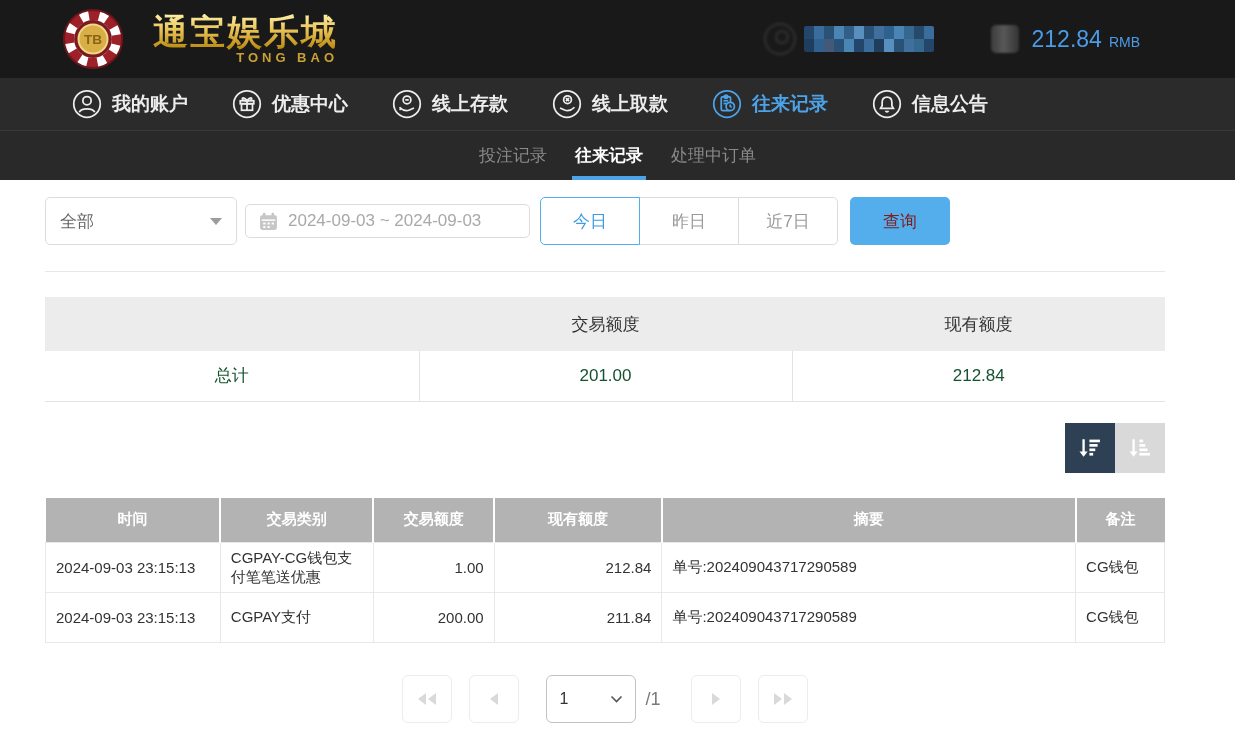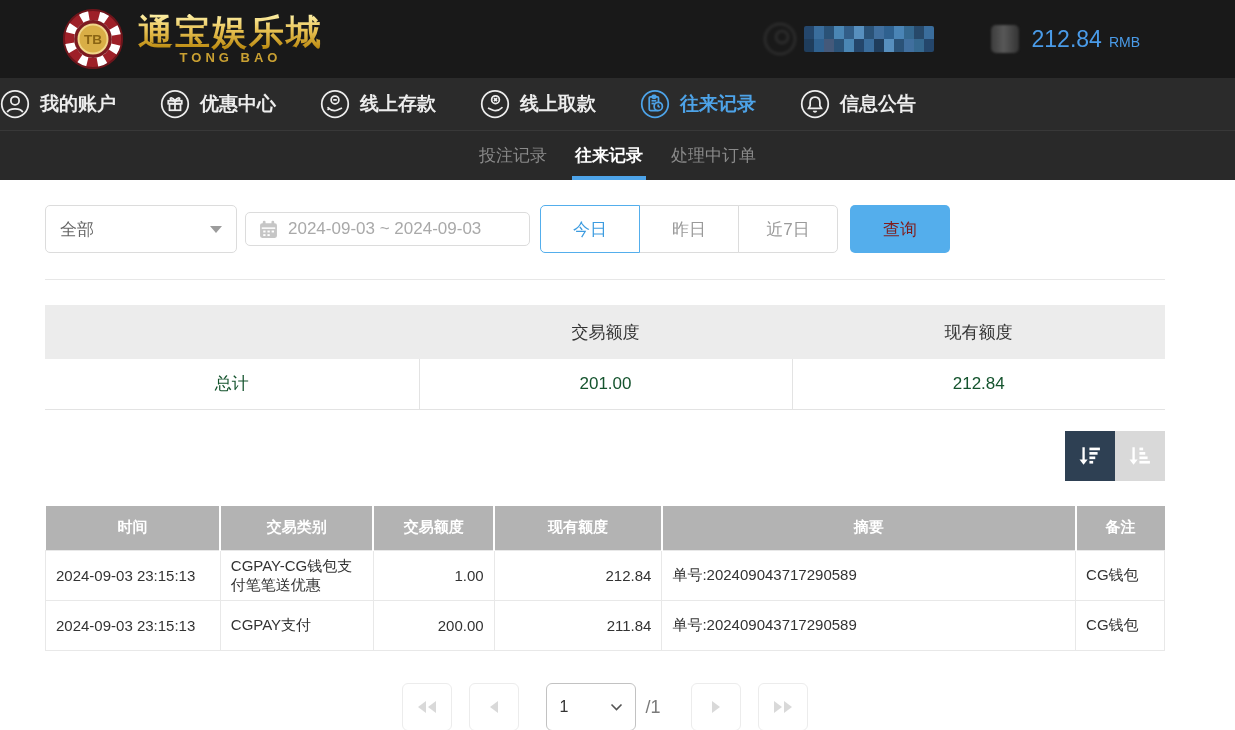--- a/index.html
+++ b/index.html
@@ -2,59 +2,59 @@
 <html><head>
 <meta charset="utf-8">
 <style>
   * { margin:0; padding:0; box-sizing:border-box; }
   html,body { width:1235px; height:730px; background:#fff; overflow:hidden;
     font-family:"Liberation Sans","DejaVu Sans",sans-serif; }
 
   
   .top-header { height:78px; background:#191919; display:flex; align-items:center;
     padding:0 95px 0 62px; }
-  .logo { display:flex; align-items:center; gap:14px; }
-  .logo-text { display:flex; flex-direction:column; text-align:center; }
+  .logo { display:flex; align-items:center; gap:1px; }
+  .logo-text { display:flex; flex-direction:column; text-align:right;margin-left:28px; }
   .logo-title { font-size:35px; font-weight:bold; letter-spacing:2px; line-height:36px;
     background:linear-gradient(#fdf0a8,#e8c254 45%,#b8860b); -webkit-background-clip:text;
     background-clip:text; color:transparent; }
   .logo-sub { font-size:13px; font-weight:bold; letter-spacing:4px; color:#c9a032; line-height:15px; }
   .header-right { margin-left:auto; display:flex; align-items:center; }
   .avatar-blur { width:32px; height:32px; border-radius:50%; border:2px solid #4a4a4a;
     filter:blur(1.5px); opacity:.55; margin-right:8px; position:relative; }
   .avatar-blur::after { content:""; position:absolute; left:9px; top:5px; width:10px; height:10px;
     border-radius:50%; border:2px solid #4a4a4a; }
   .name-mosaic { width:130px; height:26px; filter:blur(.6px); border-radius:2px; overflow:hidden; }
   .wallet-blur { width:28px; height:28px; margin-left:57px; margin-right:13px; border-radius:5px;
     background:linear-gradient(90deg,#3c3c3c,#585858 45%,#343434); filter:blur(1.2px); }
   .balance { display:flex; align-items:baseline; gap:7px; color:#4a9be8; }
   .balance-amount { font-size:23px; }
   .balance-cur { font-size:14px; }
 
   
   .nav-bar { height:52px; background:#2b2b2b; display:flex; align-items:center;
-    gap:44px; }
+    padding-left:72px; gap:44px; }
   .nav-item { display:flex; align-items:center; gap:10px; color:#ededed; font-size:19px;
     font-weight:bold; cursor:pointer; white-space:nowrap; }
   .nav-item svg { display:block; }
   .nav-item.active { color:#4da3e8; }
 
   
   .subtab-bar { height:50px; background:#292929; border-top:1px solid #383838;
     display:flex; justify-content:center; gap:24px; }
   .subtab { position:relative; display:flex; align-items:center; color:#8a8a8a;
     font-size:17px; cursor:pointer; padding:0 2px; }
   .subtab.active { color:#fff; font-weight:bold; }
   .subtab.active::after { content:""; position:absolute; left:-1px; right:-1px; bottom:0;
     height:4px; background:#4da3e8; }
 
   
   .content { margin-left:45px; width:1120px; }
 
-  .filter-row { margin-top:25px; display:flex; align-items:center; height:48px; }
+  .filter-row { margin-top:17px; display:flex; align-items:center; height:48px; }
   .select-box { width:192px; height:48px; border:1px solid #dcdcdc; border-radius:5px;
     display:flex; align-items:center; padding:0 14px; font-size:17px; color:#666; cursor:pointer; }
   .tri-down { margin-left:auto; width:0; height:0; border-left:6px solid transparent;
     border-right:6px solid transparent; border-top:7px solid #9c9c9c; }
   .date-box { margin-left:8px; width:285px; height:34px; border:1px solid #dcdcdc;
     border-radius:5px; display:flex; align-items:center; gap:10px; padding:0 13px;
     font-size:17px; color:#a9a9a9; cursor:pointer; white-space:nowrap; }
   .quick-group { margin-left:10px; display:flex; }
   .quick-btn { width:100px; height:48px; background:#fff; border:1px solid #dcdcdc;
     font-size:17px; color:#9a9a9a; cursor:pointer; margin-left:-1px;

